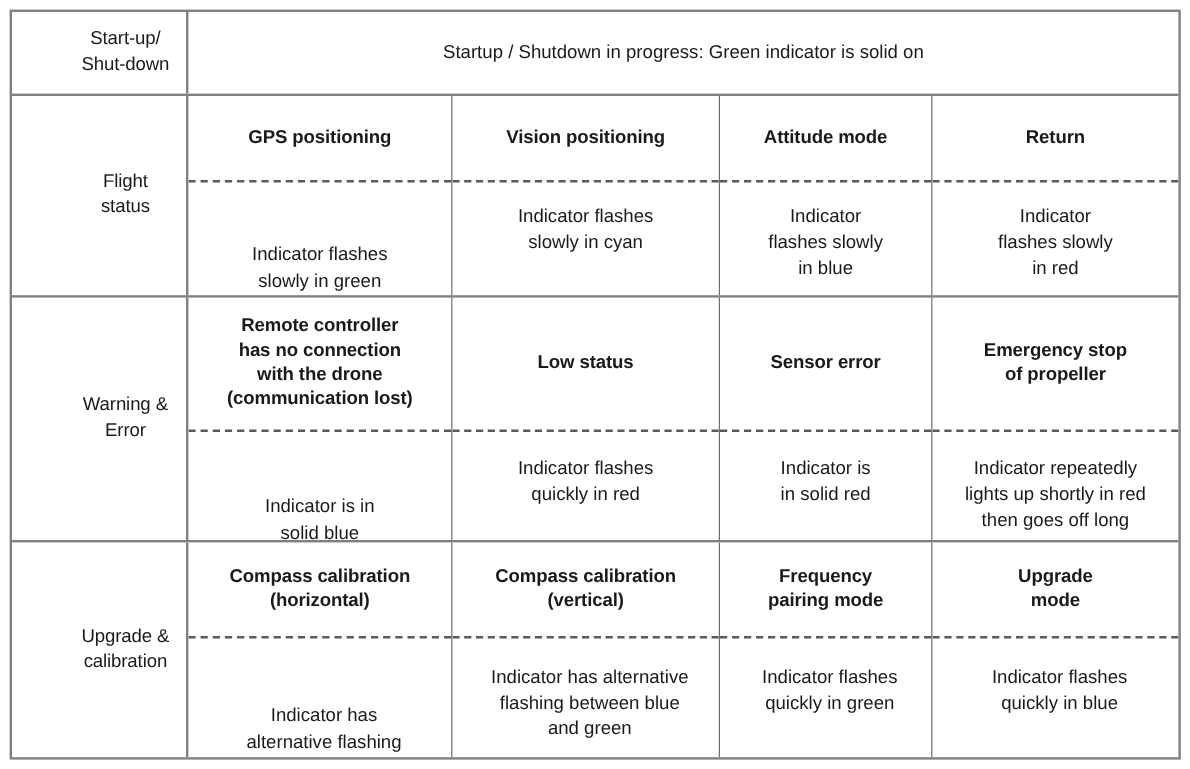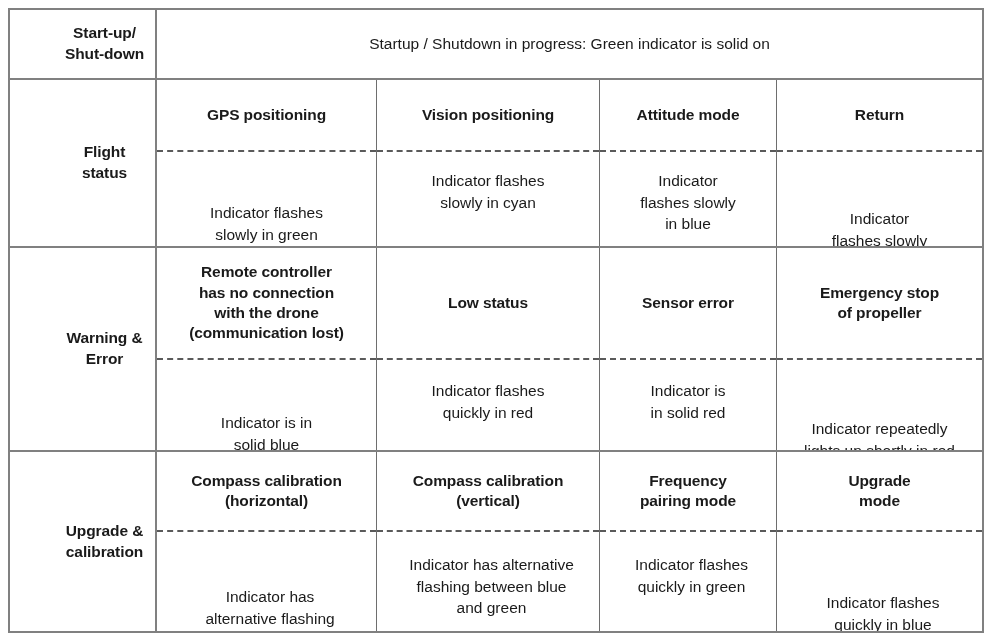--- a/index.html
+++ b/index.html
@@ -49,21 +49,21 @@
     width: 147px;
     box-sizing: border-box;
     border-right: 2px solid #808080;
     display: flex;
     align-items: center;
     justify-content: center;
     text-align: center;
     padding: 2px 6px;
   }
   .cat-label {
-    font-weight: bold;
+    font-weight: normal;
     font-size: 15.5px;
     line-height: 1.35;
     letter-spacing: -0.1px;
     margin-left: 44px;
   }
 
   
   .content-area {
     flex: 1 1 auto;
     display: flex;
@@ -87,21 +87,21 @@
   }
 
   
   .col-cell {
     box-sizing: border-box;
     border-right: 1px solid #6e6e6e;
     display: flex;
     flex-direction: column;
     overflow: hidden;
   }
-  .col-cell:last-child { border-right: none; gap: 38px; }
+  .col-cell:last-child { border-right: none; }
 
   
   .col-1 { flex: 0 0 220px; width: 220px; gap: 32px; }
   .col-2 { flex: 0 0 223px; width: 223px; }
   .col-3 { flex: 0 0 177px; width: 177px; }
   .col-4 { flex: 1 1 auto; }
 
   .cell-title {
     flex: 0 0 auto;
     display: flex;

